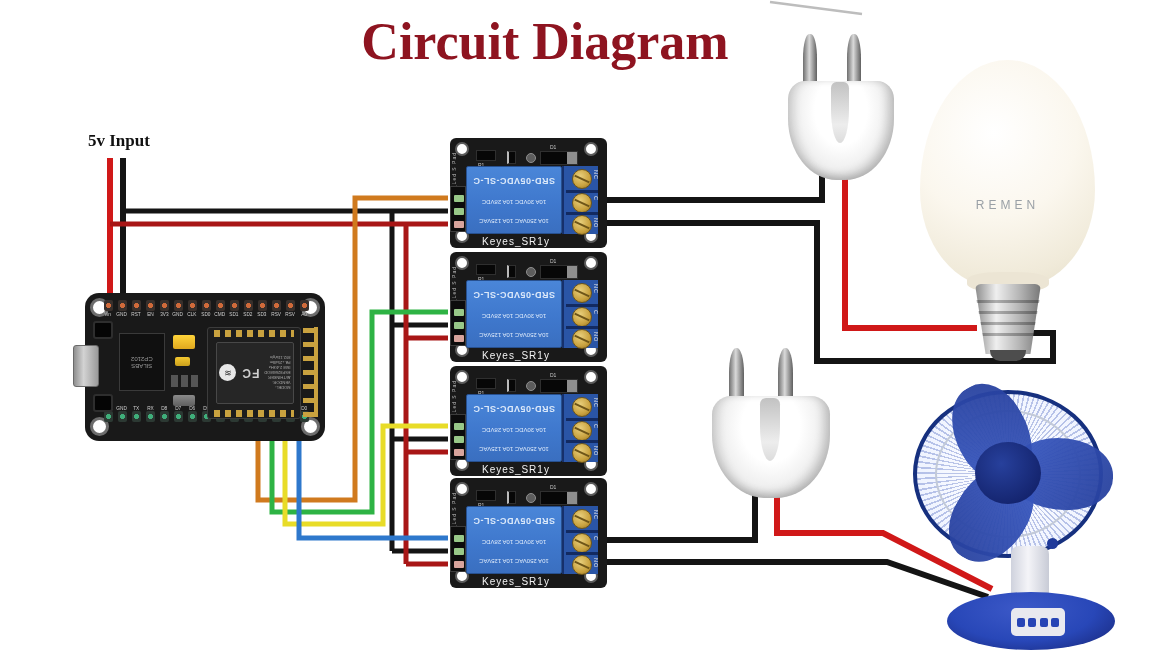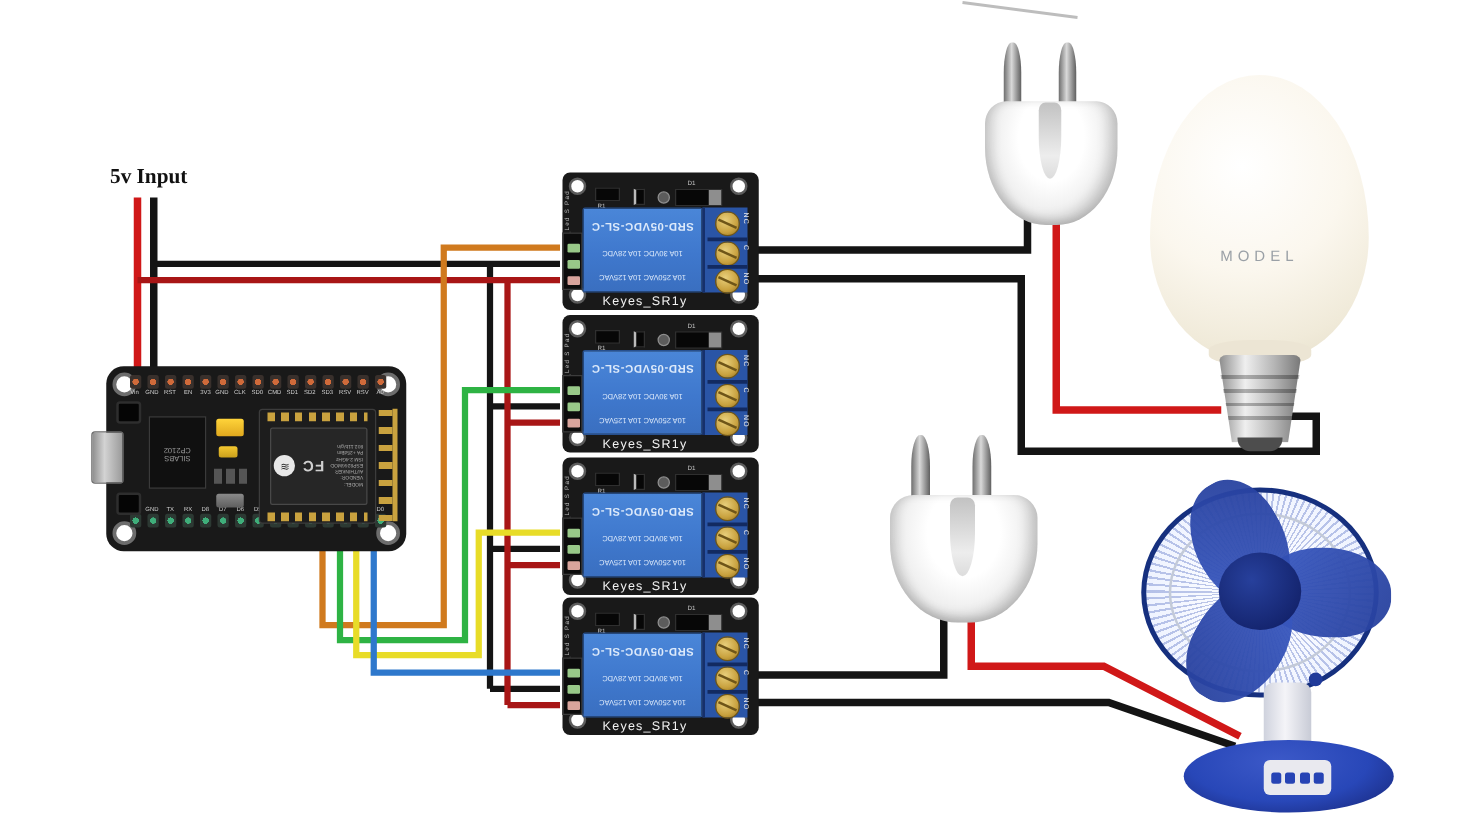--- a/index.html
+++ b/index.html
@@ -161,20 +161,21 @@
 
     <polyline points="583,200 822,200 822,168" stroke-width="6" class="wk"></polyline>
     <polyline points="845,172 845,328 977,328" stroke-width="6" class="wr"></polyline>
     <polyline points="583,223 817,223 817,361 1053,361 1053,333 1028,333" stroke-width="6" class="wk"></polyline>
 
     <polyline points="583,540 755,540 755,482" stroke-width="6" class="wk"></polyline>
     <polyline points="777,482 777,533 883,533 992,589" stroke-width="6" class="wr"></polyline>
     <polyline points="583,562 887,562 988,597" stroke-width="6" class="wk"></polyline>
   </svg>
 
+  <h1 class="title">Circuit Diagram</h1>
   <div class="pwr-label">5v Input</div>
 
   <div class="comp mcu">
     <div class="mhole" style="left:5px;top:5px"></div>
     <div class="mhole" style="left:216px;top:5px"></div>
     <div class="mhole" style="left:5px;top:124px"></div>
     <div class="mhole" style="left:216px;top:124px"></div>
     <div class="pinrow" id="top-pins" style="top:7px">
         <div class="pincell">
           <div class="pinsq top"></div>
@@ -492,21 +493,21 @@
 
   <div class="comp plug" style="left:712px;top:348px;width:118px;height:150px">
     <div class="ppin" style="left:14%"></div>
     <div class="ppin" style="left:56%"></div>
     <div class="pbody"></div>
     <div class="pslot"></div>
   </div>
 
   <div class="comp bulb" style="left:920px;top:60px;width:175px;height:300px">
     <div class="glass"></div>
-    <div class="brand">MODEL</div>
+    <div class="brand">REMEN</div>
     <div class="bneck"></div>
     <div class="bbase"></div>
     <div class="ridges"></div>
     <div class="btip"></div>
   </div>
 
   <div class="comp fan" style="left:895px;top:386px;width:275px;height:272px">
     <div class="cage"></div>
     <div class="innerring"></div>
     <div class="blade" style="transform:rotate(0deg) translate(46px)"></div>

